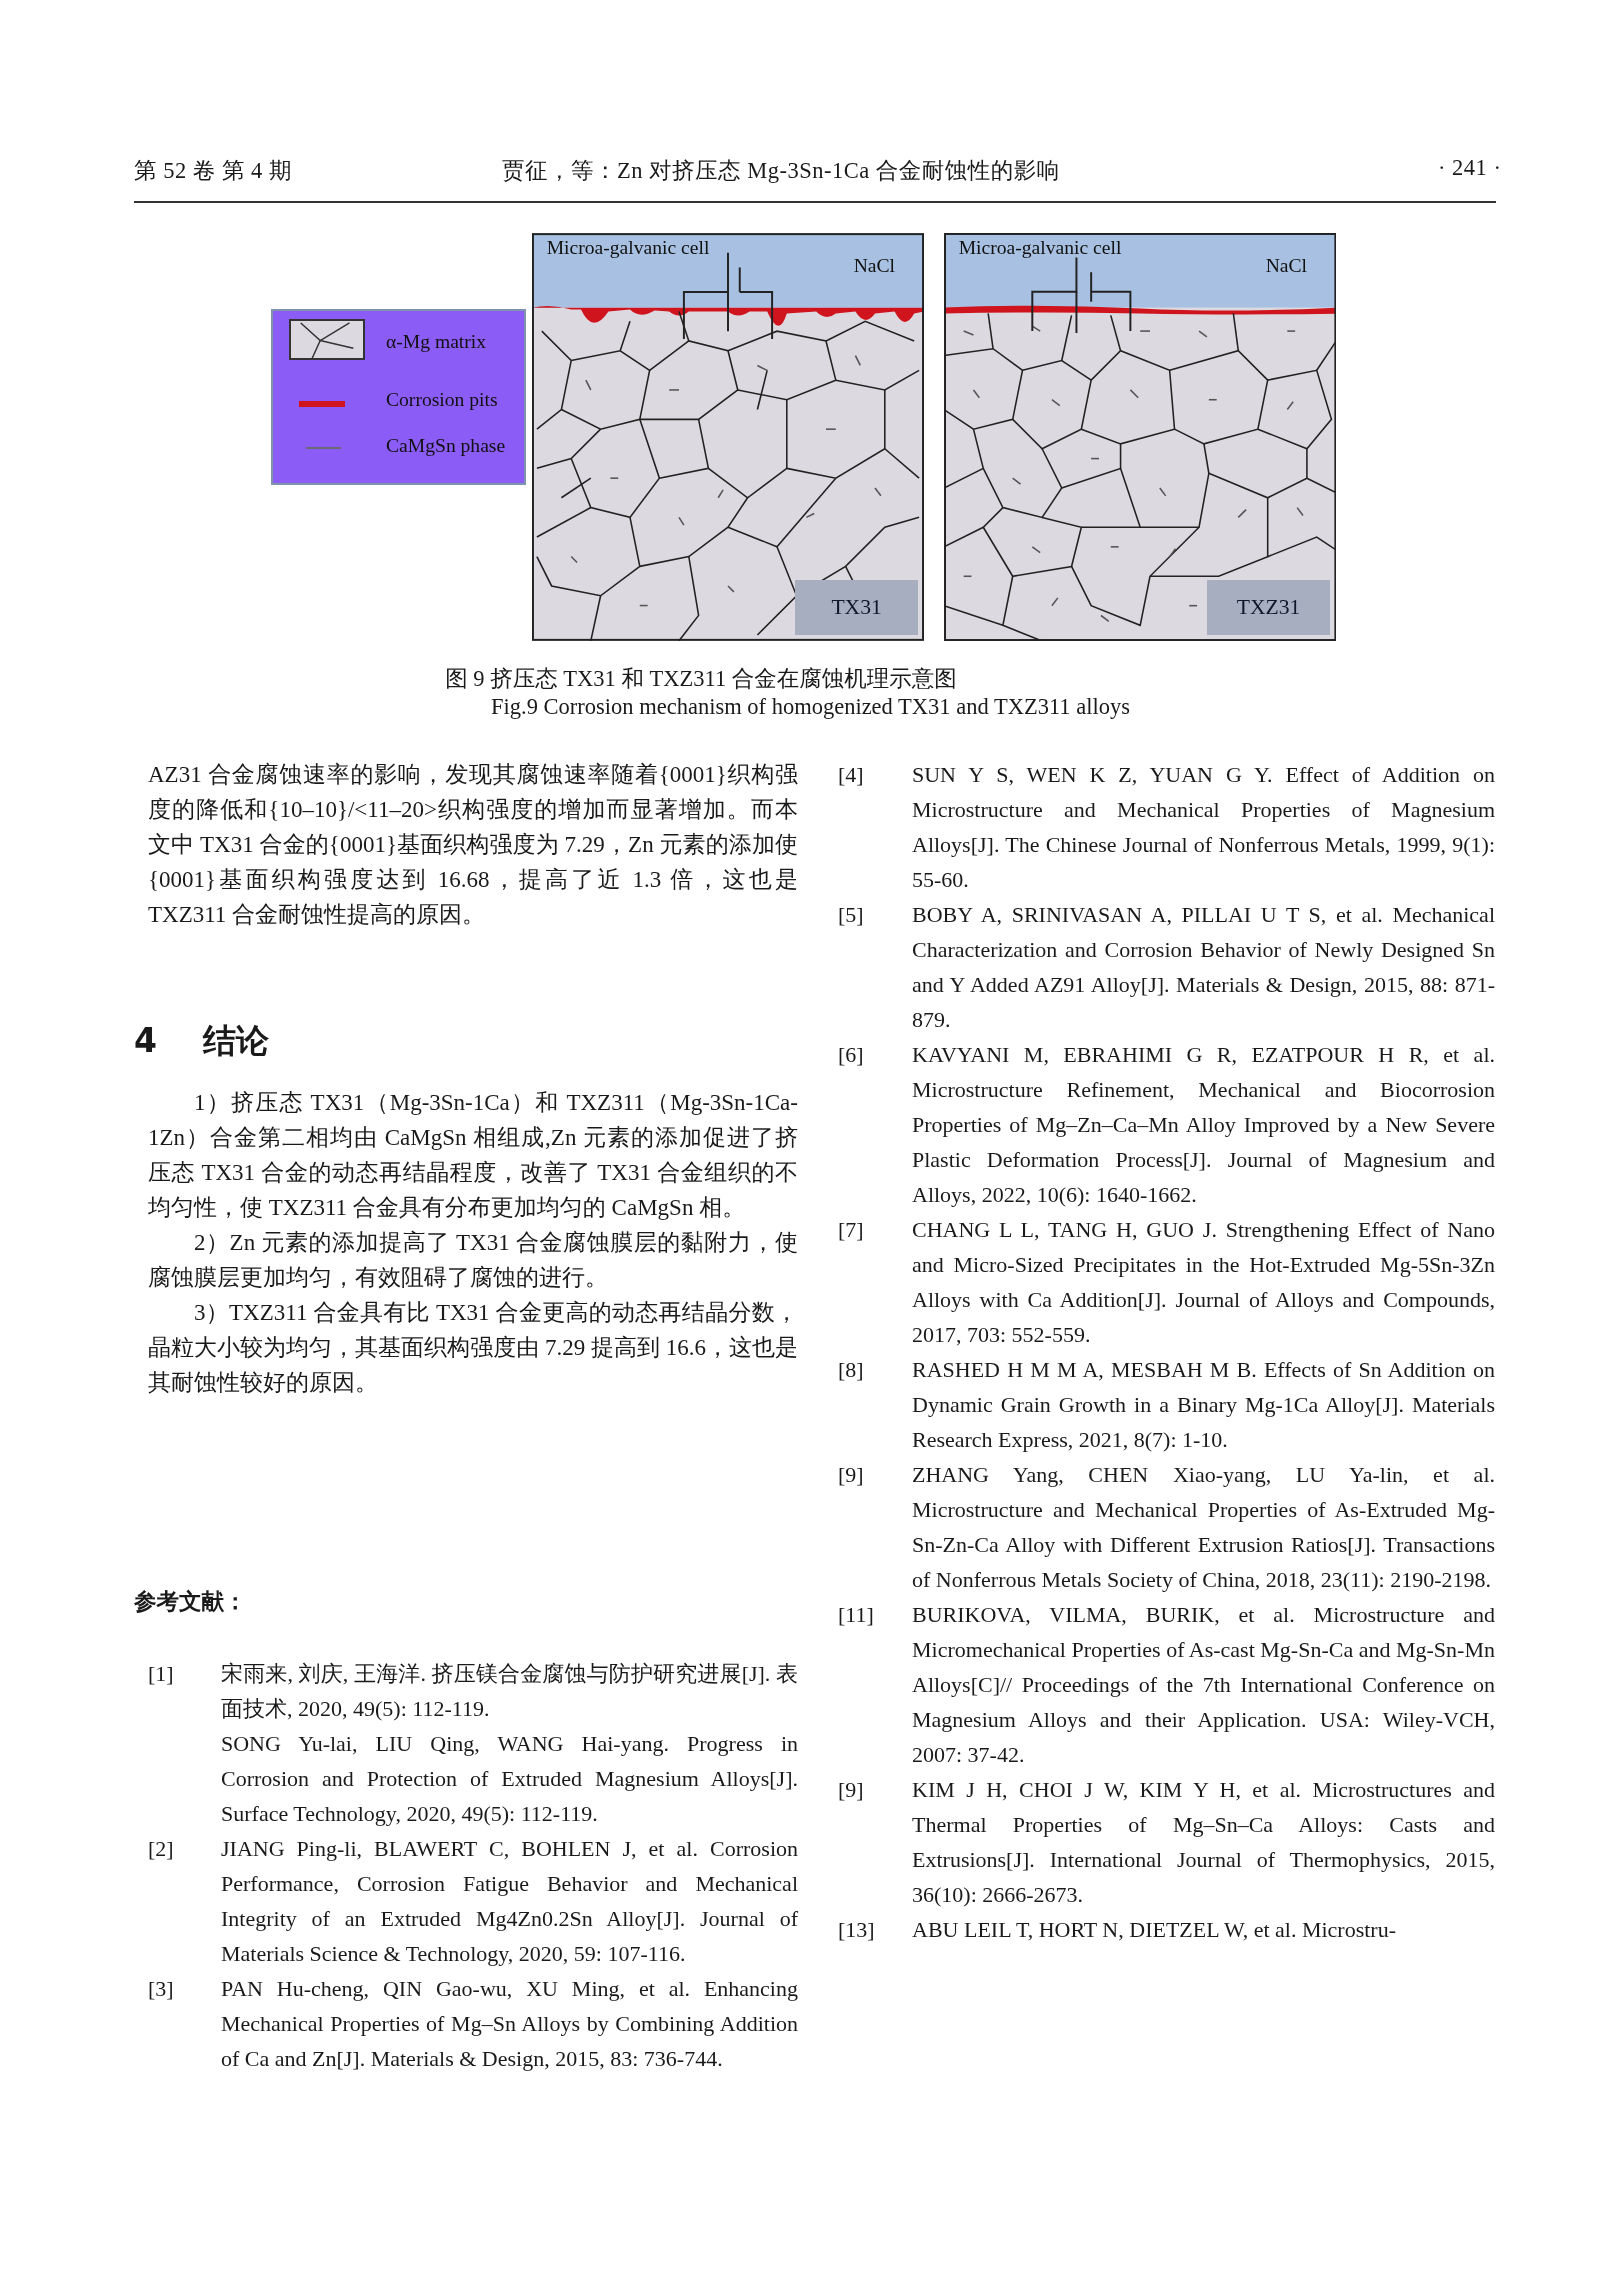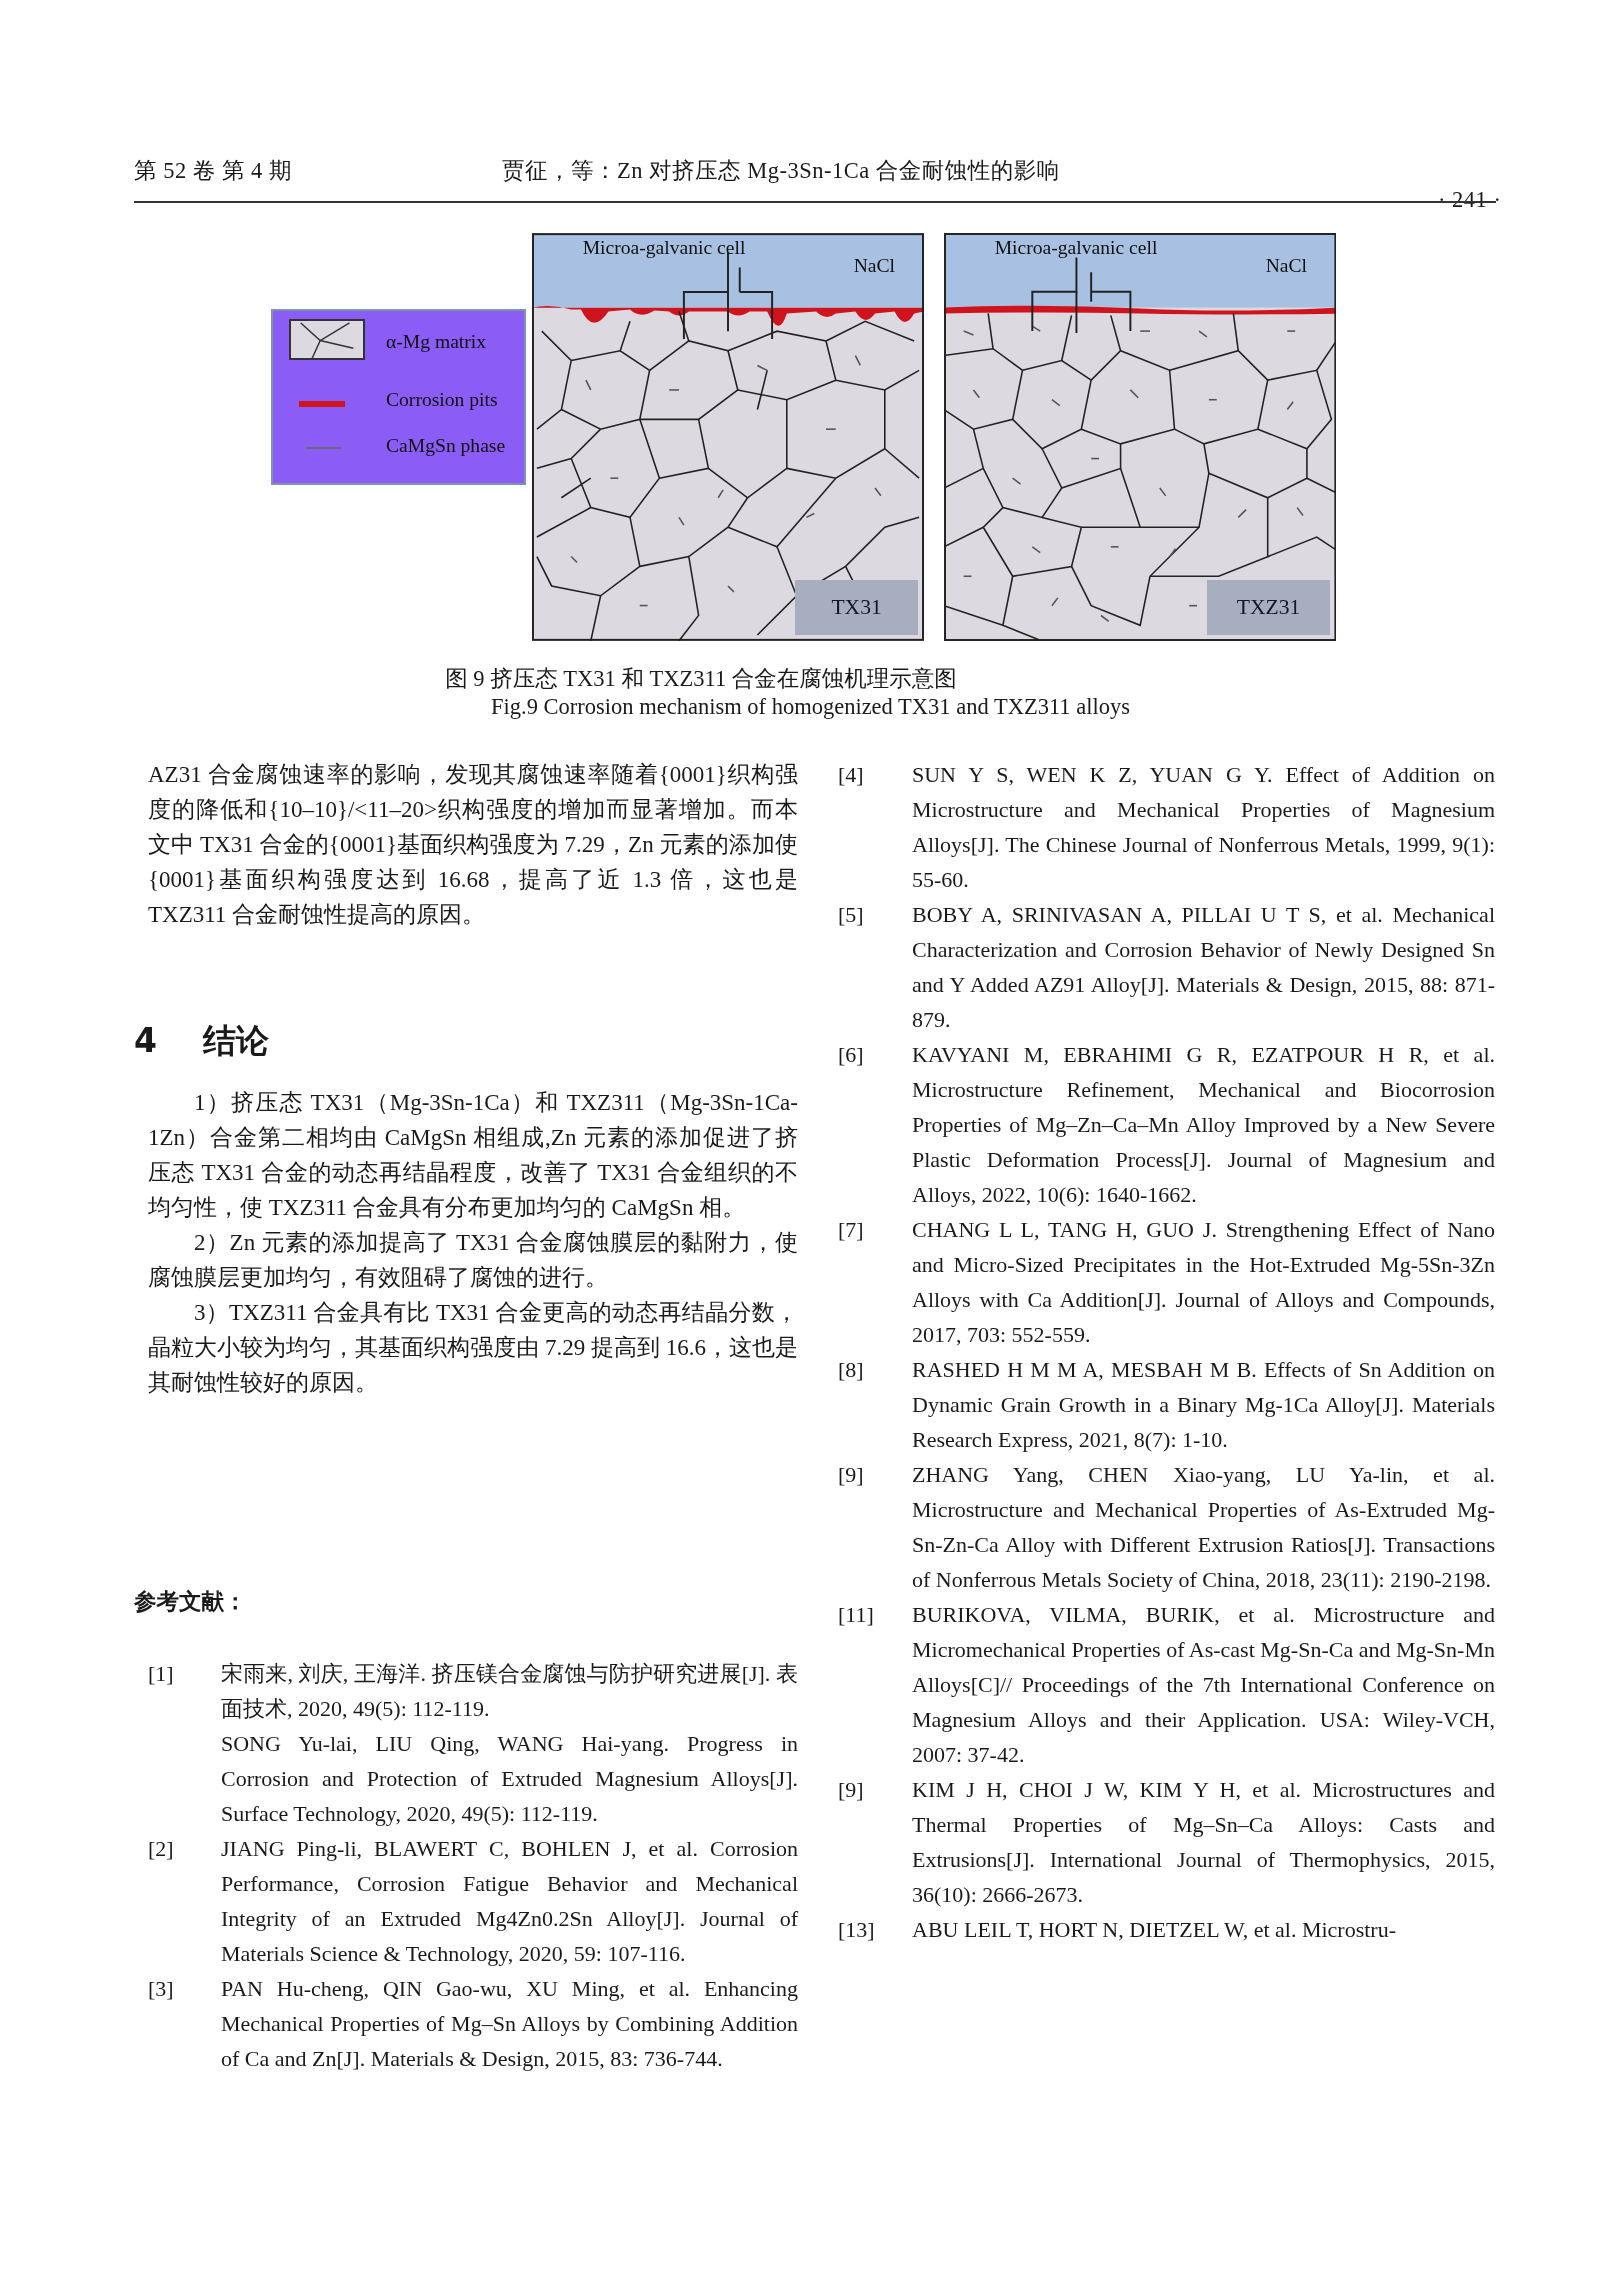--- a/index.html
+++ b/index.html
@@ -3,40 +3,40 @@
 <meta charset="utf-8">
 <style>
   html, body { margin: 0; padding: 0; background: #ffffff; }
   body { width: 1621px; height: 2293px; position: relative; overflow: hidden;
          font-family: "Liberation Serif", "DejaVu Serif", serif; color: #1a1a1a; }
   .abs { position: absolute; }
   
   .hdr { top: 155px; font-size: 22.5px; letter-spacing: 0.5px; }
   .hdr-left { left: 134px; }
   .hdr-center { left: 502px; }
-  .hdr-right { left: 1438px; margin-top: 32px; }
+  .hdr-right { left: 1438px; }
   .hdr-rule { left: 134px; top: 201px; width: 1362px; height: 2px; background: #333; }
 
   
   .legend { left: 271px; top: 309px; width: 255px; height: 176px; background: #8b5cf6;
             border: 2px solid #7f93ad; box-sizing: border-box; }
   .legend-swatch-box { position: absolute; left: 15.7px; top: 7.8px; width: 76px; height: 41px;
             background: #dcdae0; border: 2px solid #333; box-sizing: border-box; overflow: hidden; }
   .legend-text { position: absolute; left: 113px; font-size: 19.6px; color: #111; white-space: nowrap; }
   .legend-red { position: absolute; left: 25.5px; top: 90px; width: 46px; height: 5.9px; background: #d0141e; }
   .legend-gray { position: absolute; left: 33px; top: 136px; width: 35px; height: 2px; background: #6a6a74; }
 
   .panel { top: 233px; width: 392px; height: 408px; box-sizing: border-box; overflow: hidden; }
   .panel-tx31 { left: 532px; }
   .panel-txz31 { left: 944px; }
   .panel svg { position: absolute; left: 0; top: 0; }
   .panel-label { position: absolute; right: 5.9px; bottom: 5.9px; width: 123px; height: 55px;
                  background: #a7aec0; font-size: 21.6px; display: flex; align-items: center;
                  justify-content: center; color: #0f172a; }
-  .panel-title { position: absolute; left: 14.7px; top: 3.9px; font-size: 19.6px; color: #111; white-space: nowrap; margin-left: 36px; }
+  .panel-title { position: absolute; left: 14.7px; top: 3.9px; font-size: 19.6px; color: #111; white-space: nowrap; }
   .panel-nacl { position: absolute; right: 29px; top: 21.6px; font-size: 19.6px; color: #111; }
 
   .cap-cn { left: 0; width: 1402px; top: 663px; text-align: center; font-size: 22.5px; }
   .cap-en { left: 0; width: 1621px; top: 694px; text-align: center; font-size: 22.5px; }
 
   
   .col { position: absolute; font-size: 23px; line-height: 35px; text-align: justify; }
   .col-left { left: 148px; width: 650px; }
   .col-right { left: 838px; width: 657px; }
   .para { margin: 0; }

